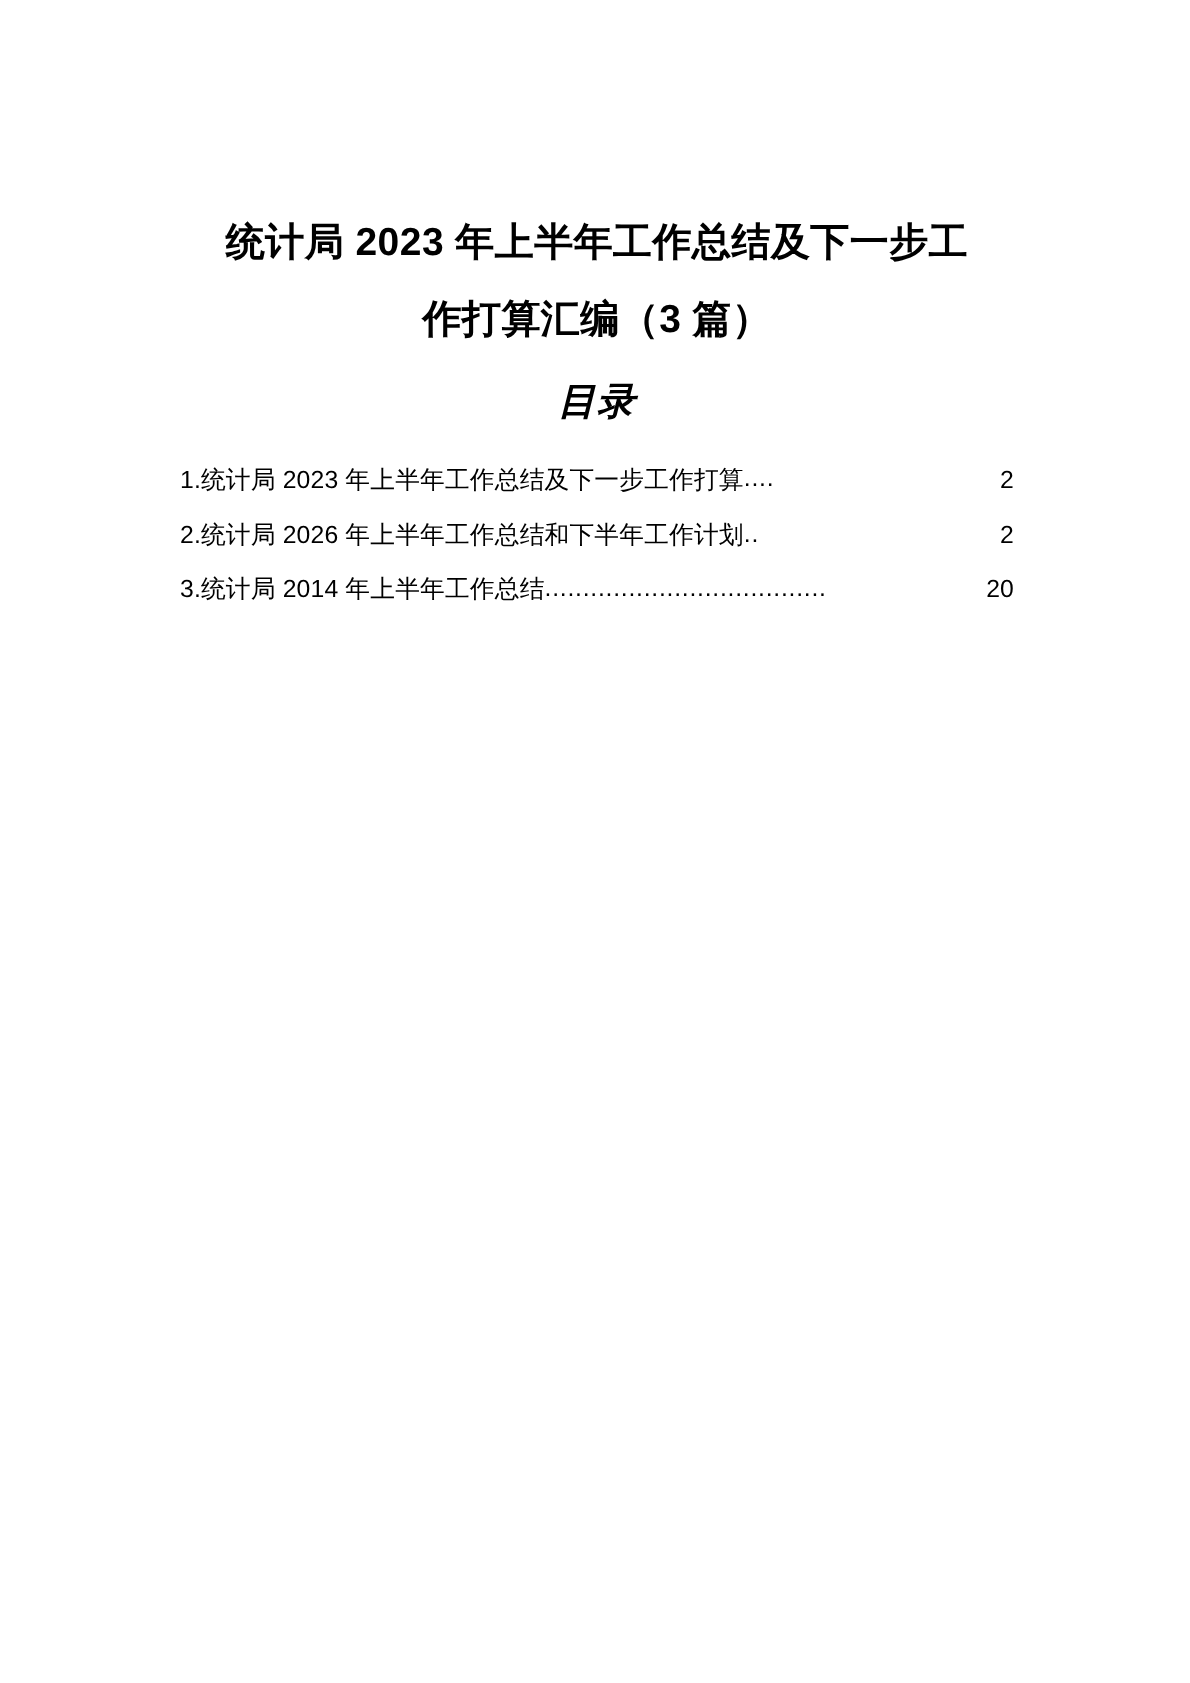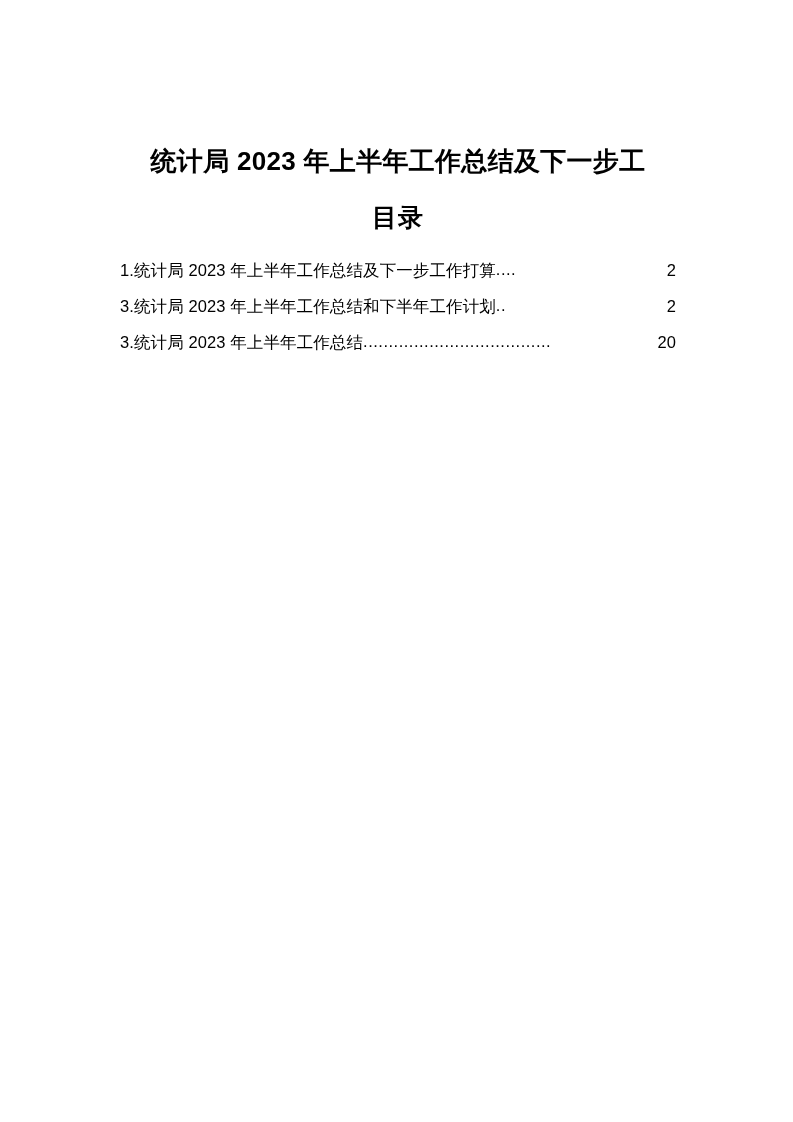--- a/index.html
+++ b/index.html
@@ -35,20 +35,21 @@
     text-align: center;
     letter-spacing: 0.3px;
     margin: 0;
   }
   .toc-heading {
     font-size: 25px;
     font-weight: bold;
     text-align: center;
     margin: 14px 0 18px 0;
     letter-spacing: 1px;
+    font-style: italic;
   }
   .toc-list {
     margin: 0;
     padding: 0;
     list-style: none;
   }
   .toc-item {
     display: flex;
     align-items: flex-end;
     font-size: 16.5px;
@@ -75,36 +76,37 @@
   }
 </style>
 </head>
 <body>
 
 <div class="page">
   <div class="content">
 
     <div class="doc-title">
       <div>统计局 2023 年上半年工作总结及下一步工</div>
+      <div>作打算汇编（3 篇）</div>
     </div>
 
     <div class="toc-heading">目录</div>
 
     <ul class="toc-list">
       <li class="toc-item">
         <span class="toc-label">1.统计局 2023 年上半年工作总结及下一步工作打算</span>
         <span class="toc-dots">....</span>
         <span class="toc-page">2</span>
       </li>
       <li class="toc-item">
-        <span class="toc-label">3.统计局 2023 年上半年工作总结和下半年工作计划</span>
+        <span class="toc-label">2.统计局 2026 年上半年工作总结和下半年工作计划</span>
         <span class="toc-dots">..</span>
         <span class="toc-page">2</span>
       </li>
       <li class="toc-item">
-        <span class="toc-label">3.统计局 2023 年上半年工作总结</span>
+        <span class="toc-label">3.统计局 2014 年上半年工作总结</span>
         <span class="toc-dots">.....................................</span>
         <span class="toc-page">20</span>
       </li>
     </ul>
 
   </div>
 </div>
 
 </body></html>

